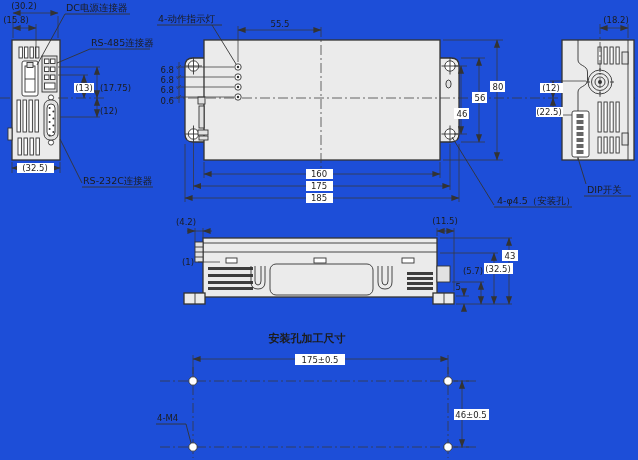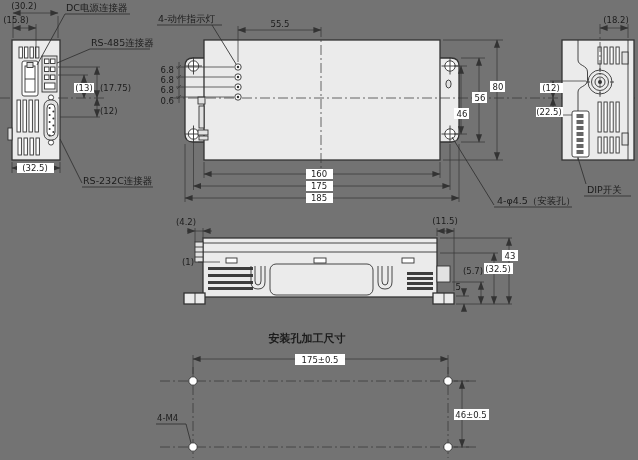--- a/index.html
+++ b/index.html
@@ -1,16 +1,16 @@
 <!DOCTYPE html>
 <html><head>
 <meta charset="utf-8">
 <style>
   html,body{margin:0;padding:0;background:#fff;}
-  .stage{position:relative;width:638px;height:460px;background:#737373;overflow:hidden;
+  .stage{position:relative;width:638px;height:460px;background:#1d4ed8;overflow:hidden;
          font-family:"DejaVu Sans","Liberation Sans",sans-serif;text-align:right;}
   svg{display:block}
   svg text{fill:#1c1c1c;font-family:"DejaVu Sans","Liberation Sans",sans-serif;}
   .dimtext{font-size:8.5px;}
   .cjk{font-size:9.5px;}
   .title{font-size:11px;font-weight:bold;}
   .outline{fill:#ebebeb;stroke:#333;stroke-width:1.3;}
   .part{fill:#e2e2e2;stroke:#333;stroke-width:0.9;}
   .white{fill:#ffffff;stroke:#333;stroke-width:0.9;}
   .thin{fill:none;stroke:#333;stroke-width:0.9;}

